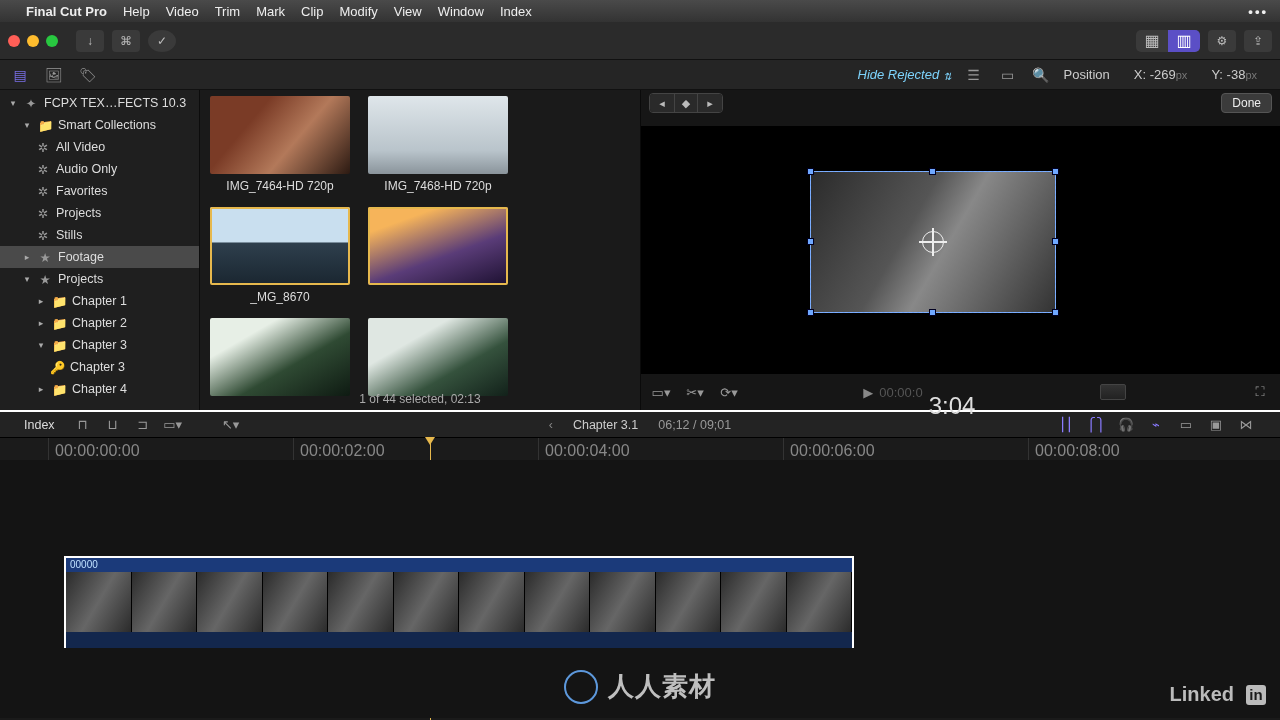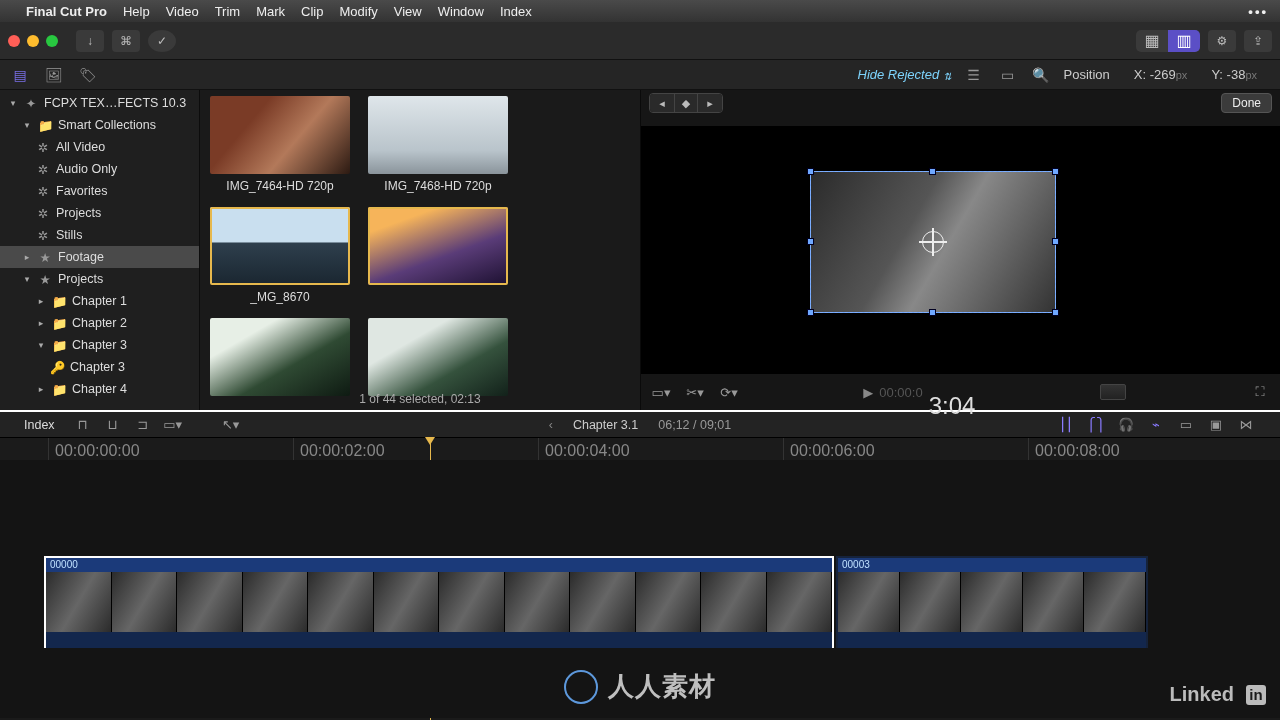--- a/index.html
+++ b/index.html
@@ -81,21 +81,21 @@
 .icnbtn.on{ color:#8a7bff;}
 
 
 .ruler { height:22px; background:#1b1b1b; position:relative; font-size:16px; color:#888;}
 .tick { position:absolute; top:0; height:100%; border-left:1px solid #333; padding-left:6px; padding-top:4px;}
 .playhead { position:absolute; top:0; bottom:-260px; width:1px; background:#e6b84d;}
 .playhead::before{content:""; position:absolute; top:-1px; left:-5px; width:0;height:0;border-left:5px solid transparent;border-right:5px solid transparent;border-top:8px solid #e6b84d;}
 
 
 .timeline { height:258px; background:#141414; position:relative; overflow:hidden;}
-.clipstrip { position:absolute; top:96px; height:92px; border:2px solid #fff0; background:#16233b;}
+.clipstrip { position:absolute; top:96px; height:92px; border:2px solid #fff0; background:#16233b;margin-left:20px;}
 .clipstrip.sel { border-color:#fff;}
 .clipstrip .namebar{ height:14px; background:#1b3a7a; color:#bfe0ff; font-size:10px; padding:0 4px; line-height:14px;}
 .clipstrip .filmroll{ height:60px; display:flex;}
 .clipstrip .filmroll div{ flex:1; background:linear-gradient(120deg,#2b2b2b,#666 50%,#2b2b2b); border-right:1px solid #000;}
 .clipstrip .audio { height:16px; background:#13274d;}
 
 
 .wm { position:absolute; left:50%; bottom:14px; transform:translateX(-50%); display:flex; align-items:center; gap:10px; opacity:.85;}
 .wm .logo{ width:34px;height:34px;border:2px solid #6ab0ff;border-radius:50%; position:relative;}
 .wm .txt{ font-size:26px; font-weight:700; color:#ddd; letter-spacing:1px;}
@@ -350,31 +350,20 @@
         <div></div>
         <div></div>
         <div></div>
         <div></div>
         <div></div>
         <div></div>
         <div></div>
       </div>
     <div class="audio"></div>
   </div>
-  <div class="clipstrip" style="left:836px; width:312px">
-    <div class="namebar">00003</div>
-    <div class="filmroll">
-        <div></div>
-        <div></div>
-        <div></div>
-        <div></div>
-        <div></div>
-      </div>
-    <div class="audio"></div>
-  </div>
 
   <div class="wm">
     <div class="logo"></div>
     <div class="txt">人人素材</div>
   </div>
   <div class="linkedin">
     <span>Linked</span>
       <span class="box">in</span>
   </div>
 </div>

